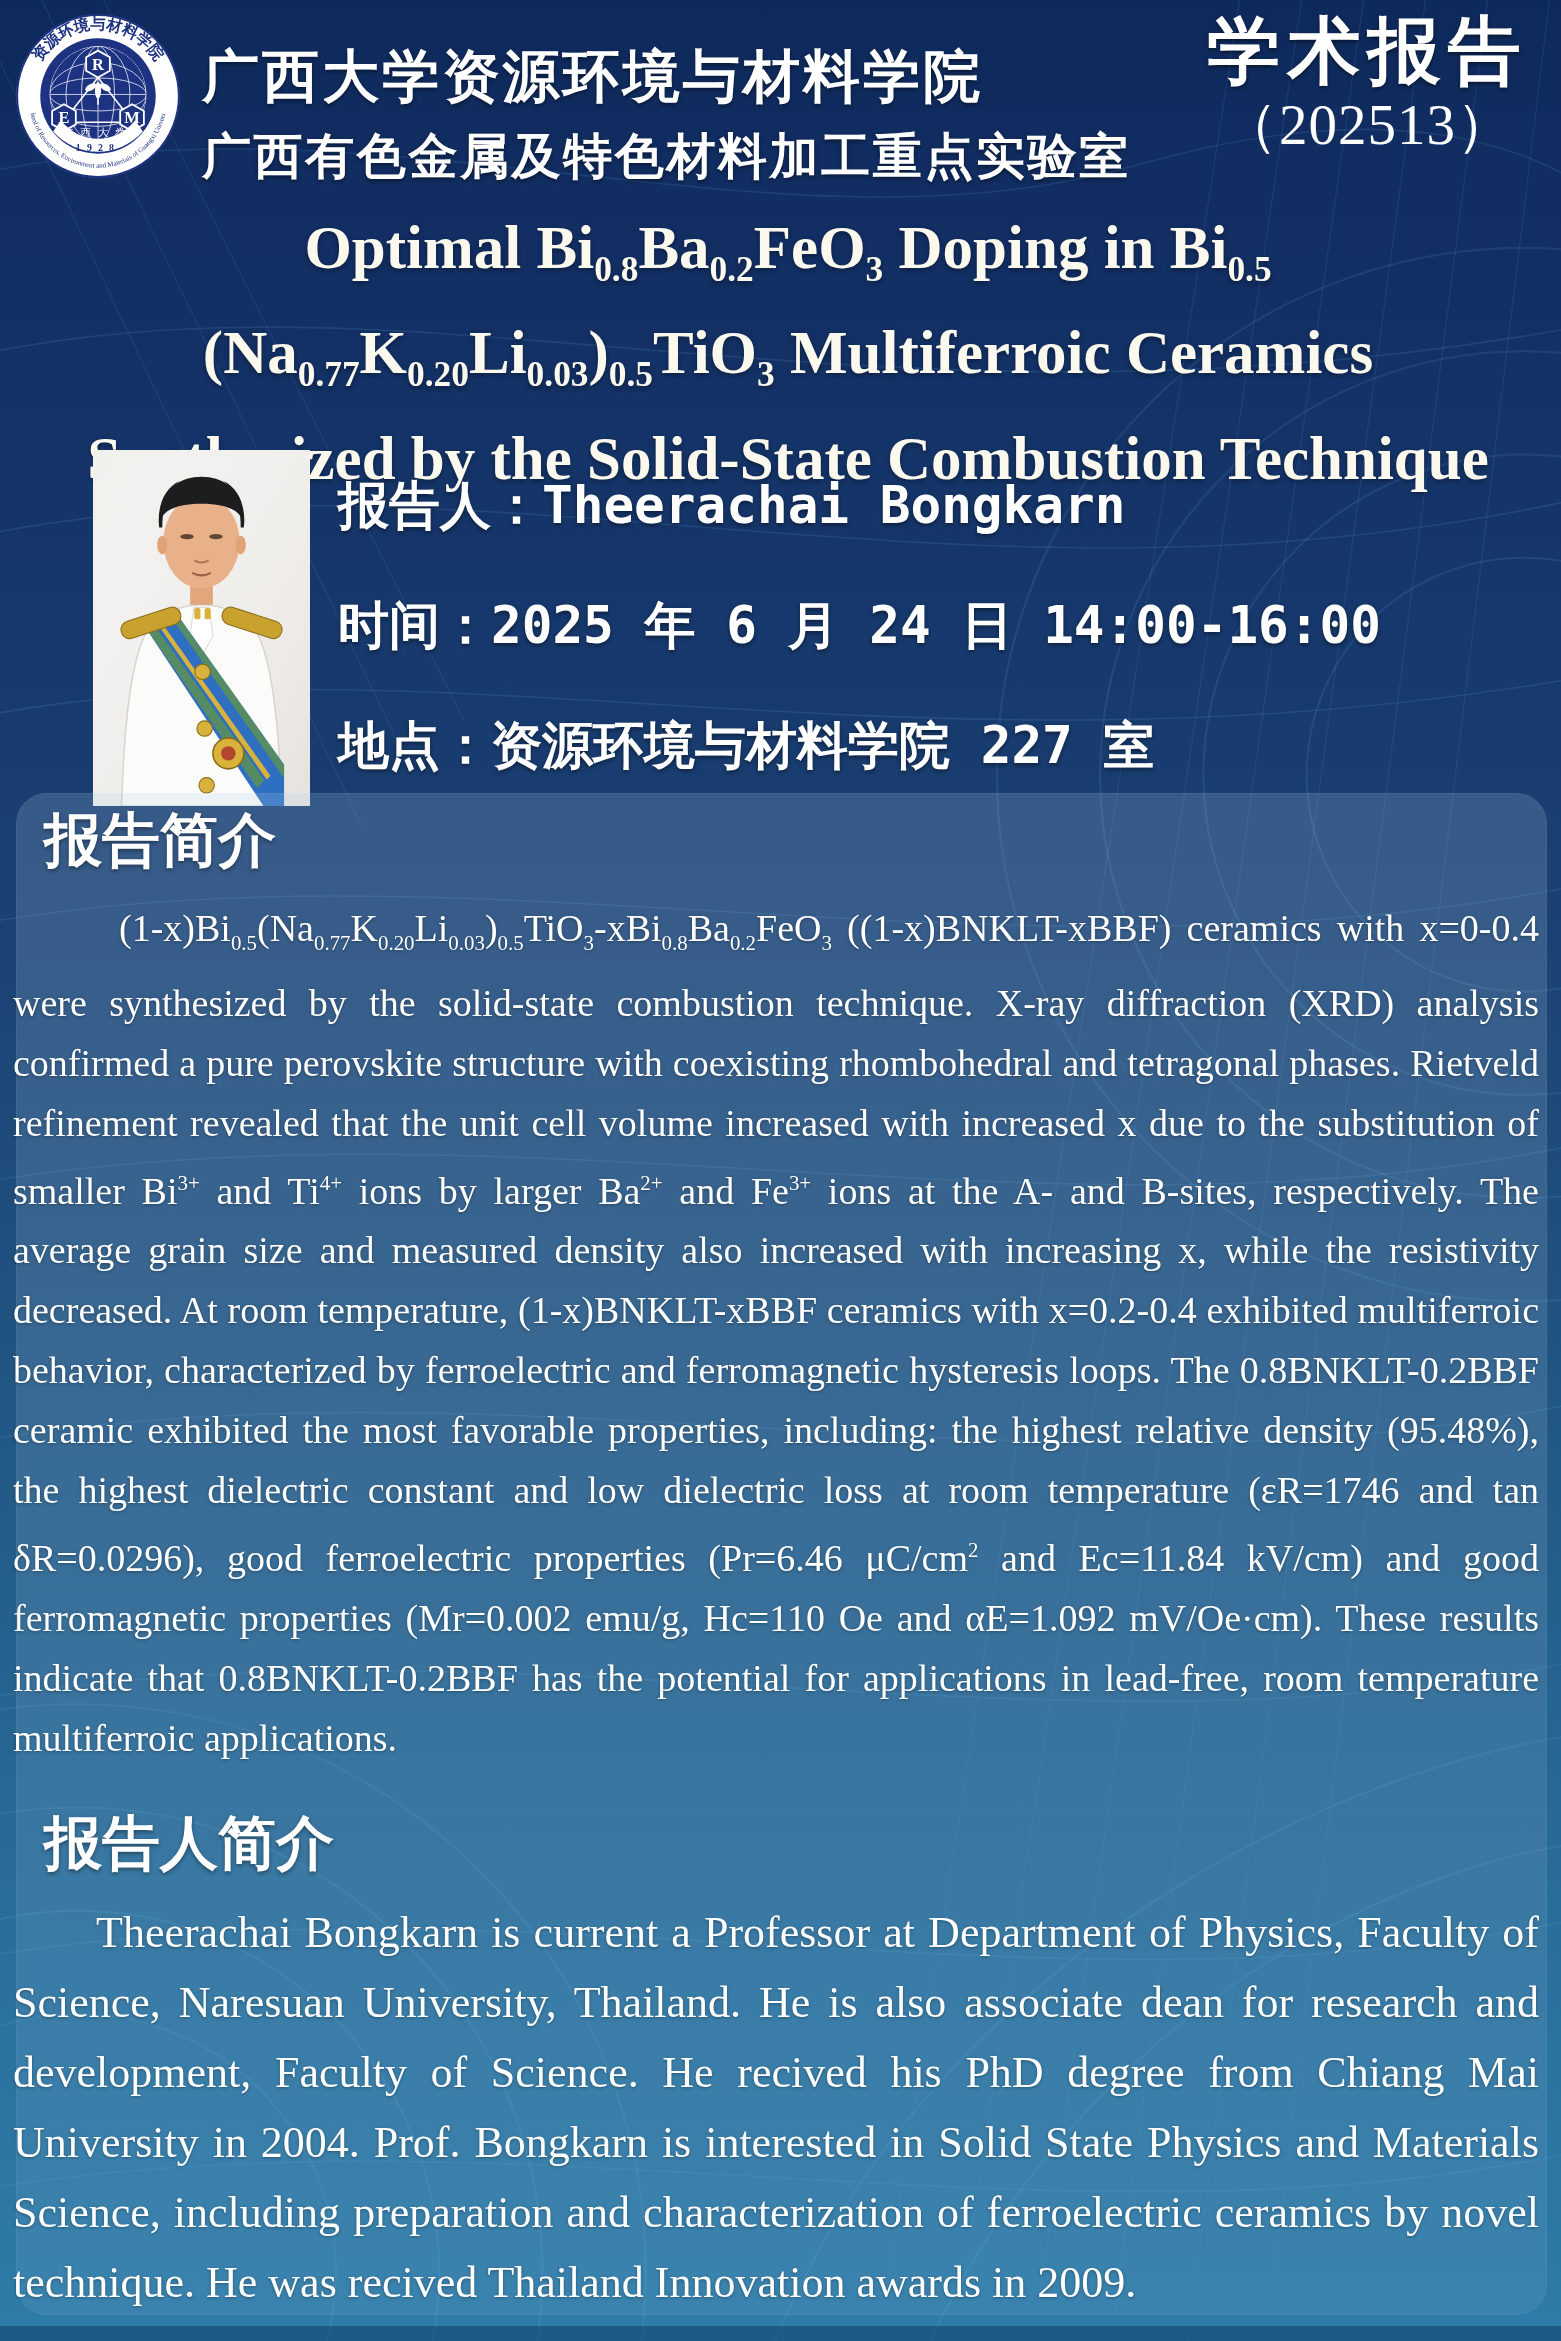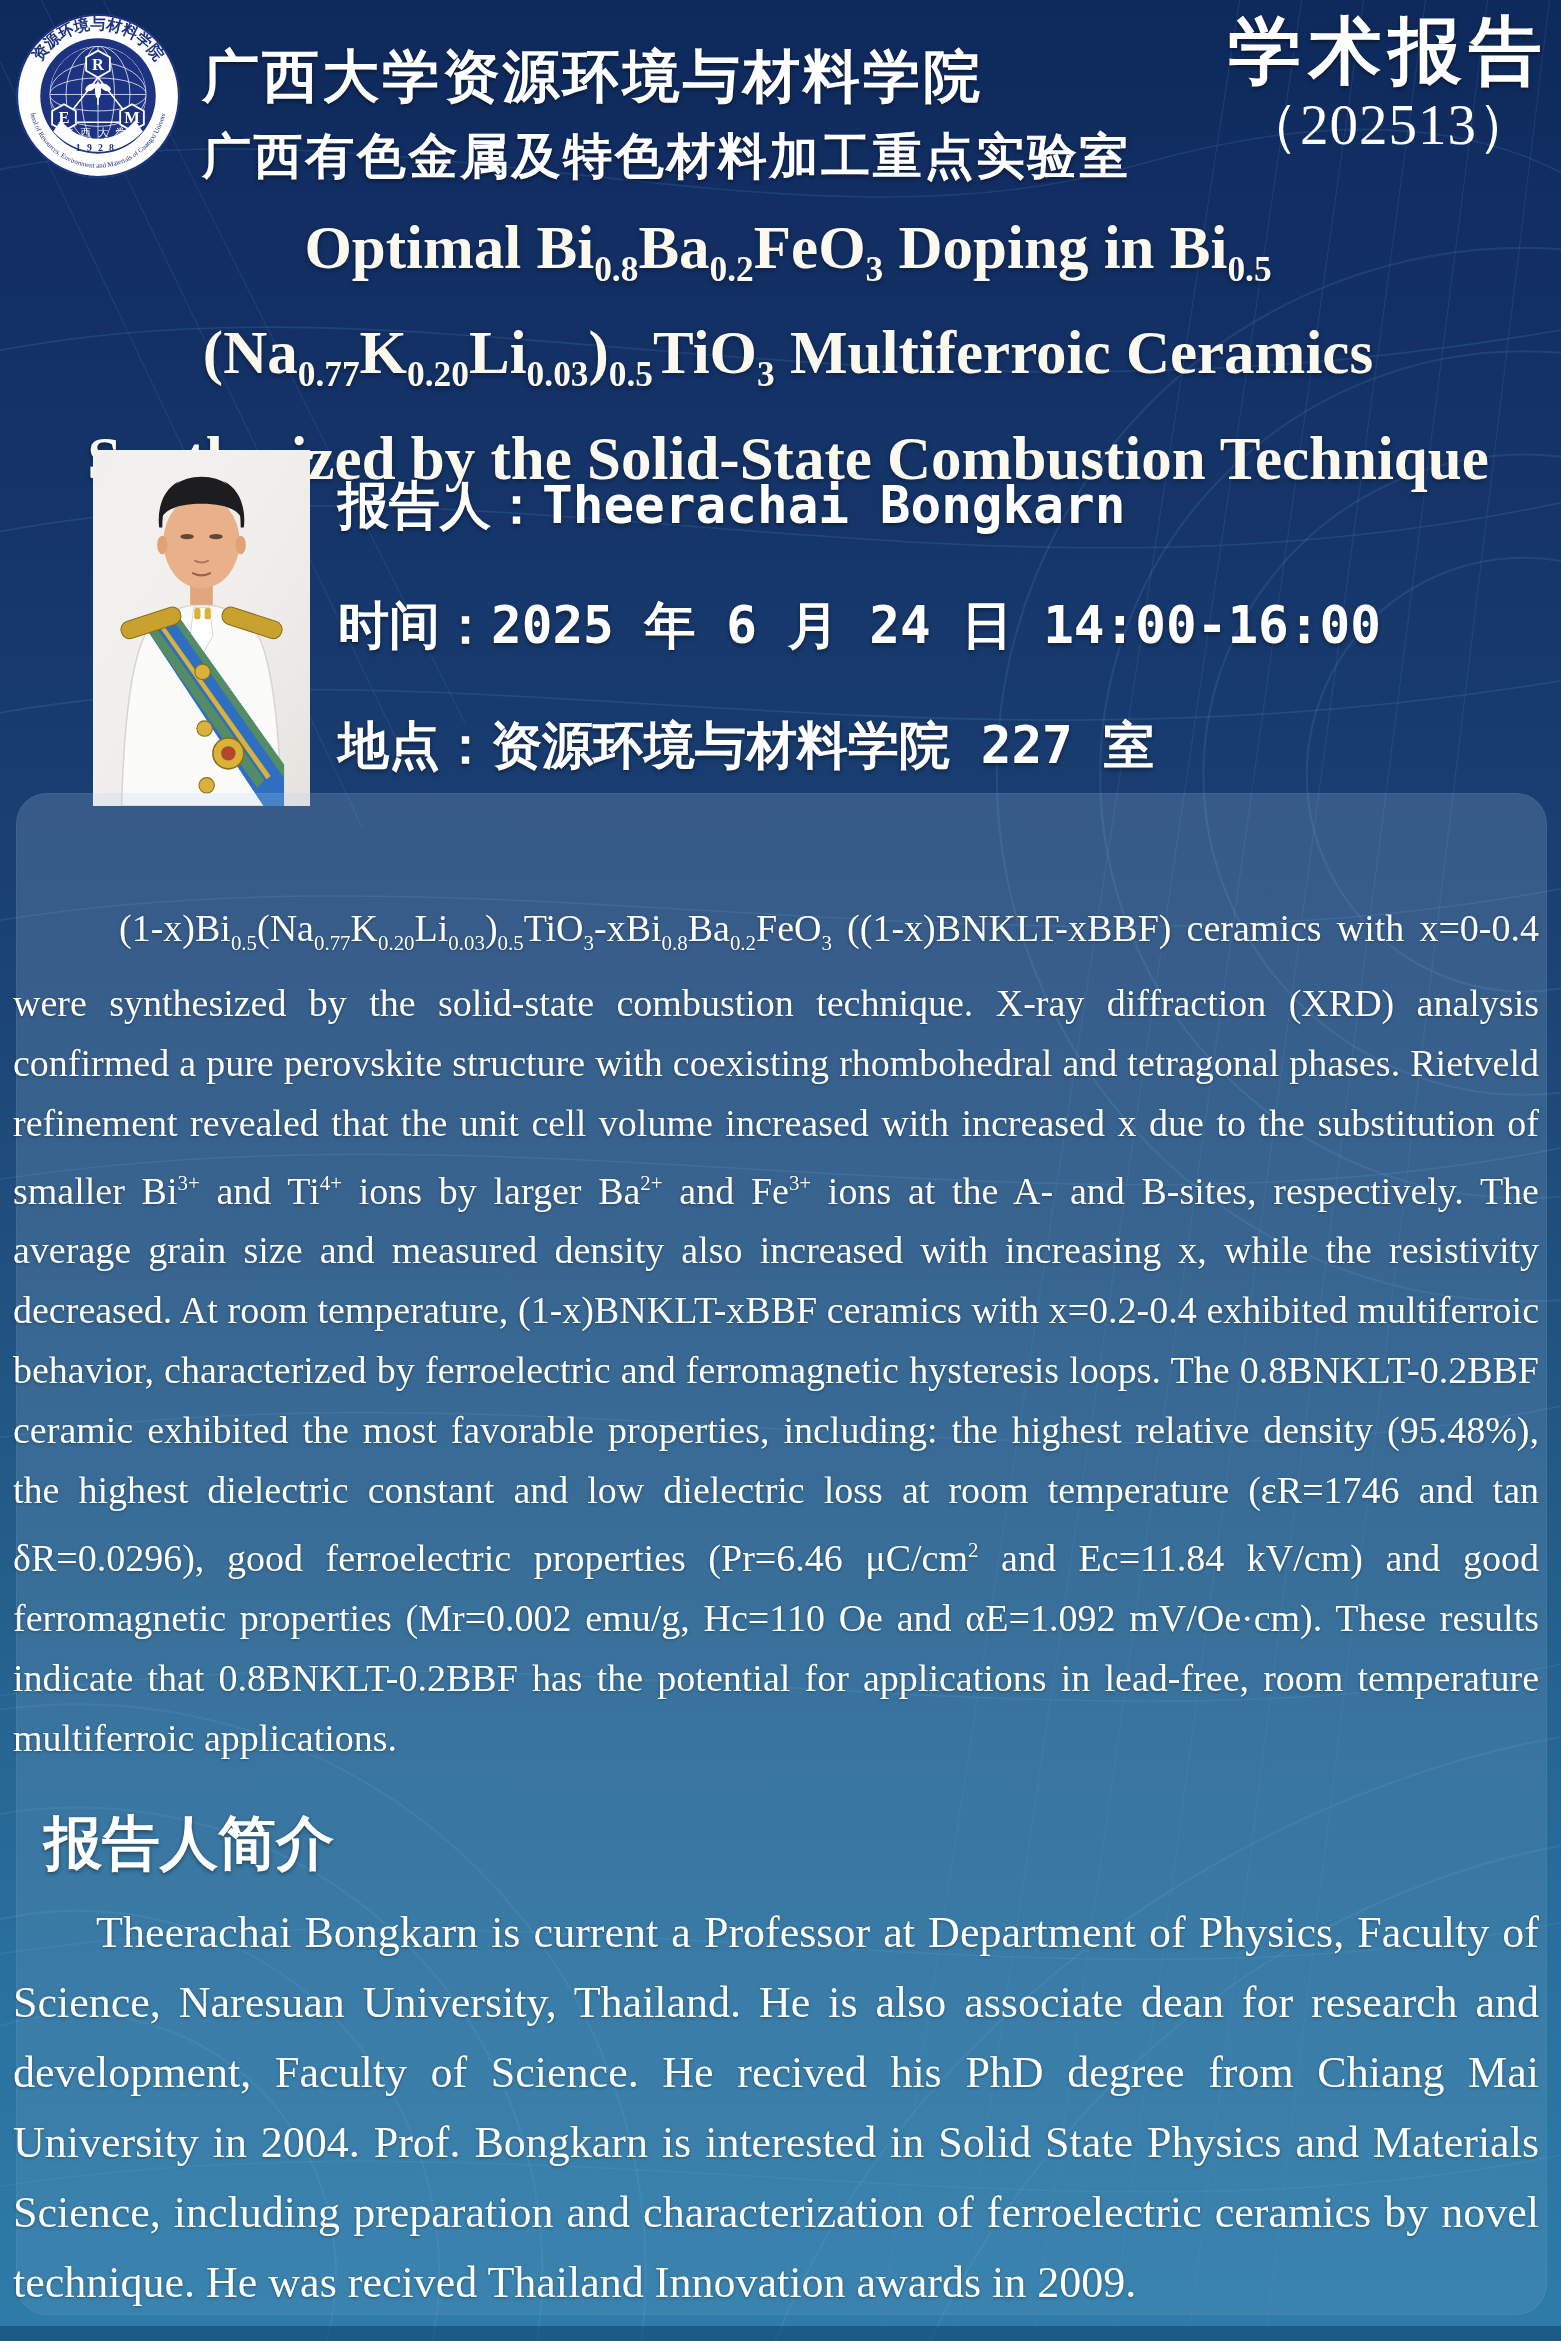--- a/index.html
+++ b/index.html
@@ -11,21 +11,21 @@
     font-family:"Liberation Serif", serif;
   }
   .bg-svg { position:absolute; left:0; top:0; width:1562px; height:2342px; }
 
   
   .logo { position:absolute; left:14.5px; top:13.4px; width:166px; height:166px; }
   .org-block { position:absolute; left:202px; top:27px; color:#ffffff;
     font-family:"Liberation Sans", sans-serif; font-weight:bold; }
   .org-line1 { font-size:57px; letter-spacing:3.1px; line-height:66px; text-shadow:0 1.5px 4.1px rgba(0,0,0,.45);margin-top:16px; }
   .org-line2 { font-size:49px; letter-spacing:2.6px; line-height:62px; margin-top:15.5px; text-shadow:0 1.5px 4.1px rgba(0,0,0,.45); }
-  .event-block { position:absolute; right:13px; top:9.3px; text-align:center; color:#ffffff; }
+  .event-block { position:absolute; right:34px; top:9.3px; text-align:center; color:#ffffff; }
   .event-type { font-family:"Liberation Sans", sans-serif; font-weight:bold;
     font-size:73px; letter-spacing:7.2px; line-height:83px; text-shadow:0 1.5px 4.1px rgba(0,0,0,.5); }
   .event-number { font-family:"Liberation Serif", serif; font-size:57px; line-height:66px; letter-spacing:1px; }
 
   
   .title { position:absolute; left:0; top:206px; width:1562px; text-align:center;
     color:#fbf8ee; font-weight:bold; font-size:61px; line-height:84px;
     font-family:"Liberation Serif", serif; text-shadow:0 2.1px 5.2px rgba(0,0,0,.4);padding-left:7px; }
   .title sub { font-size:58%; vertical-align:-16%; }
 
@@ -228,20 +228,21 @@
   </div>
 
   <div class="info">
     <div class="info-line"><span>报告人：</span><span>Theerachai Bongkarn</span></div>
     <div class="info-line"><span>时间：</span><span>2025 年 6 月 24 日 14:00-16:00</span></div>
     <div class="info-line"><span>地点：</span><span>资源环境与材料学院 227 室</span></div>
   </div>
 
   <div class="panel"></div>
 
+  <div class="section-heading h-abstract">报告简介</div>
   <div class="paragraph abstract-text">(1-x)Bi<sub>0.5</sub>(Na<sub>0.77</sub>K<sub>0.20</sub>Li<sub>0.03</sub>)<sub>0.5</sub>TiO<sub>3</sub>-xBi<sub>0.8</sub>Ba<sub>0.2</sub>FeO<sub>3</sub> ((1-x)BNKLT-xBBF) ceramics with x=0-0.4 were synthesized by the solid-state combustion technique. X-ray diffraction (XRD) analysis confirmed a pure perovskite structure with coexisting rhombohedral and tetragonal phases. Rietveld refinement revealed that the unit cell volume increased with increased x due to the substitution of smaller Bi<sup>3+</sup> and Ti<sup>4+</sup> ions by larger Ba<sup>2+</sup> and Fe<sup>3+</sup> ions at the A- and B-sites, respectively. The average grain size and measured density also increased with increasing x, while the resistivity decreased. At room temperature, (1-x)BNKLT-xBBF ceramics with x=0.2-0.4 exhibited multiferroic behavior, characterized by ferroelectric and ferromagnetic hysteresis loops. The 0.8BNKLT-0.2BBF ceramic exhibited the most favorable properties, including: the highest relative density (95.48%), the highest dielectric constant and low dielectric loss at room temperature (εR=1746 and tan δR=0.0296), good ferroelectric properties (Pr=6.46 μC/cm<sup>2</sup> and Ec=11.84 kV/cm) and good ferromagnetic properties (Mr=0.002 emu/g, Hc=110 Oe and αE=1.092 mV/Oe·cm). These results indicate that 0.8BNKLT-0.2BBF has the potential for applications in lead-free, room temperature multiferroic applications.</div>
 
   <div class="section-heading h-bio">报告人简介</div>
   <div class="paragraph bio-text">Theerachai Bongkarn is current a Professor at Department of Physics,  Faculty of Science, Naresuan University, Thailand. He is also associate dean for research and development, Faculty of Science. He recived his PhD degree from Chiang Mai University in 2004. Prof. Bongkarn is interested in Solid State Physics and Materials Science, including preparation and characterization of ferroelectric ceramics by novel technique. He was recived Thailand Innovation awards in 2009.</div>
 
   <div class="bottom-strip"></div>
 </div>
 
 
 </body></html>

